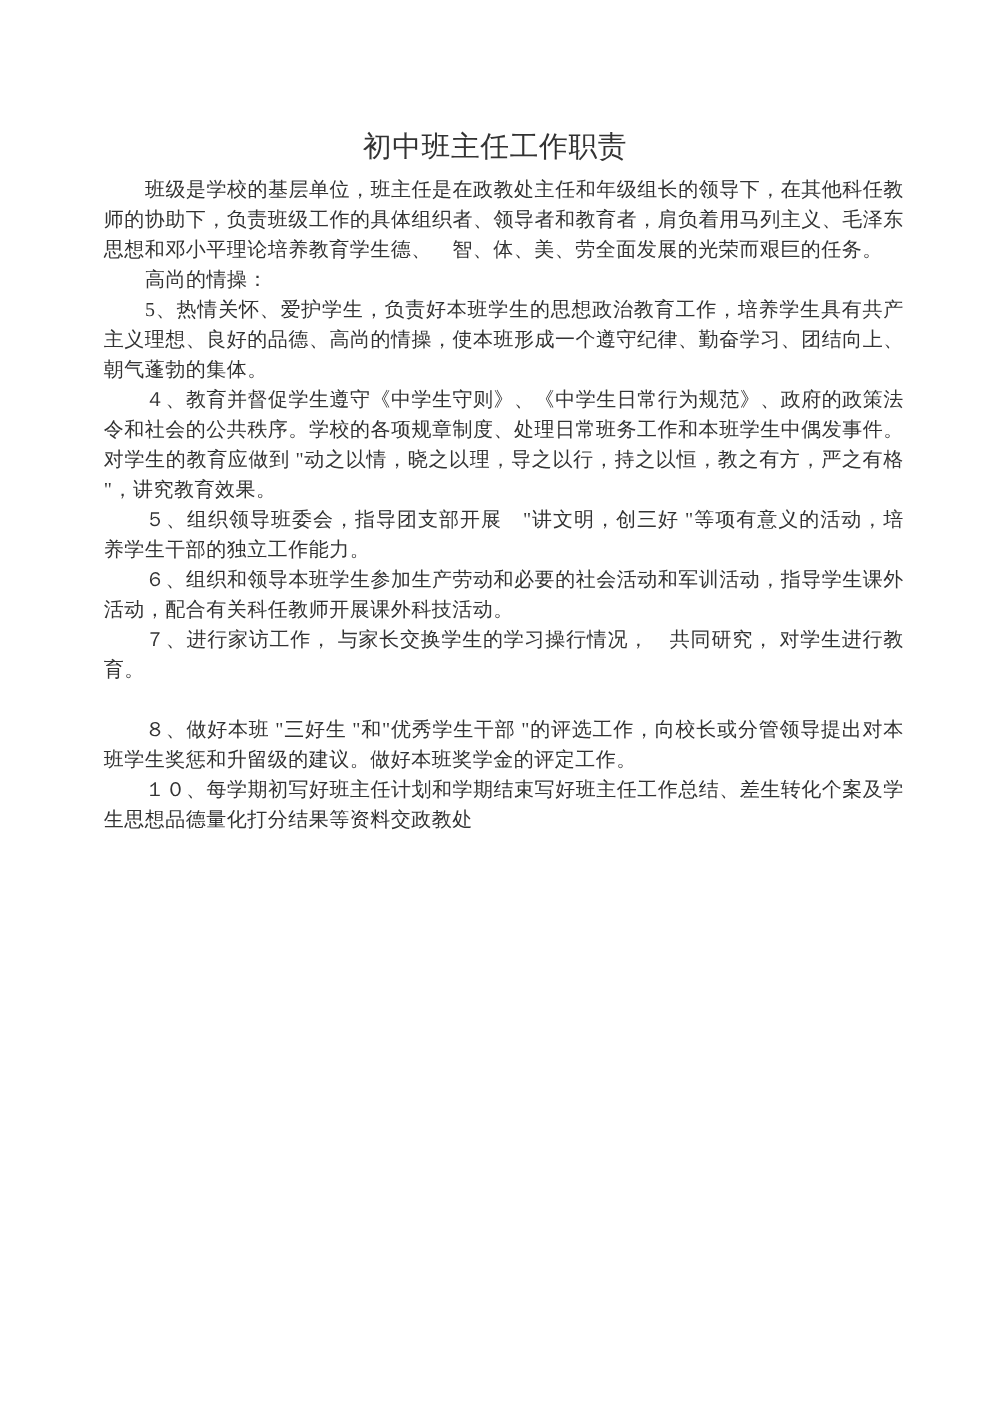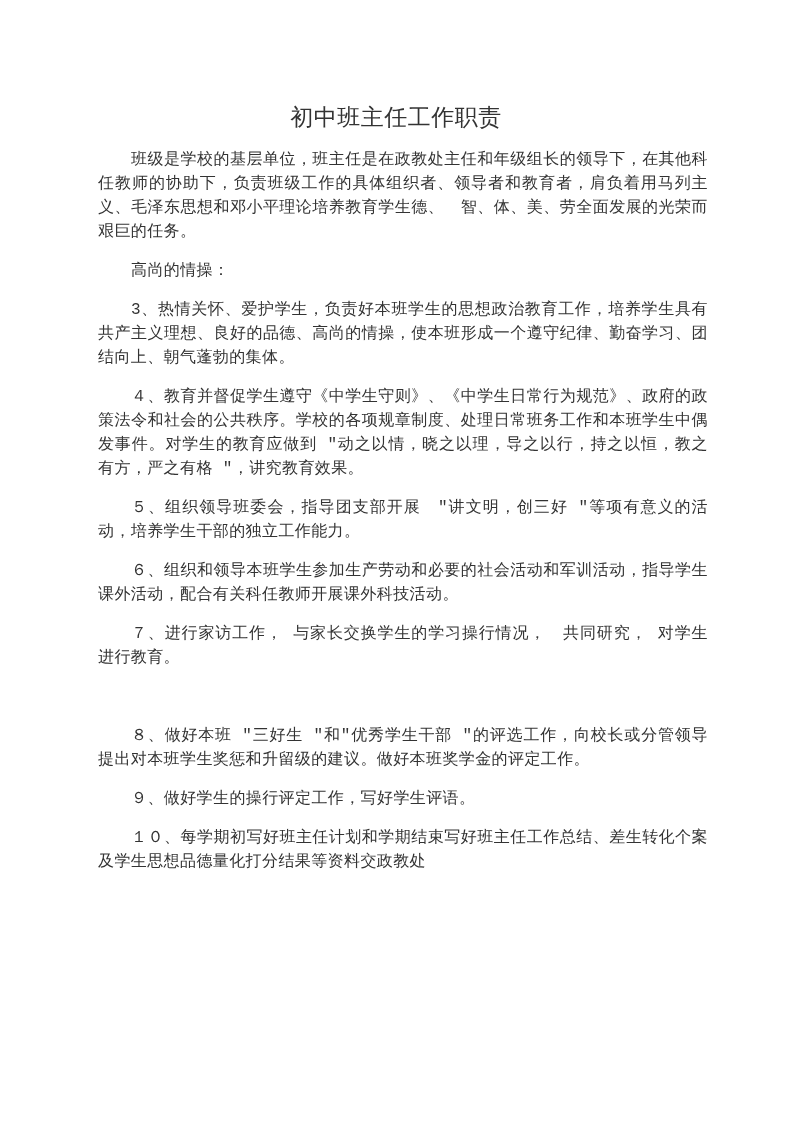--- a/index.html
+++ b/index.html
@@ -29,40 +29,38 @@
   }
   .doc-body {
     margin: 8px 69px 0 83px;
     font-size: 16px;
     line-height: 24px;
     letter-spacing: 0.4px;
     text-align: justify;
     color: #333333;
   }
   .doc-body p.para {
-    margin: 15px;
+    margin: 0;
     padding: 0;
     text-indent: 33px;
-    font-family: Liberation Mono, monospace;
   }
   .doc-body p.para.blank {
     height: 24px;
   }
 </style>
 </head>
 <body>
 
 <div class="page">
   <h1 class="doc-title">初中班主任工作职责</h1>
   <div class="doc-body" id="doc-body">
       <p class="para">班级是学校的基层单位，班主任是在政教处主任和年级组长的领导下，在其他科任教师的协助下，负责班级工作的具体组织者、领导者和教育者，肩负着用马列主义、毛泽东思想和邓小平理论培养教育学生德、　智、体、美、劳全面发展的光荣而艰巨的任务。</p>
       <p class="para">高尚的情操：</p>
-      <p class="para">3、热情关怀、爱护学生，负责好本班学生的思想政治教育工作，培养学生具有共产主义理想、良好的品德、高尚的情操，使本班形成一个遵守纪律、勤奋学习、团结向上、朝气蓬勃的集体。</p>
+      <p class="para">5、热情关怀、爱护学生，负责好本班学生的思想政治教育工作，培养学生具有共产主义理想、良好的品德、高尚的情操，使本班形成一个遵守纪律、勤奋学习、团结向上、朝气蓬勃的集体。</p>
       <p class="para">４、教育并督促学生遵守《中学生守则》、《中学生日常行为规范》、政府的政策法令和社会的公共秩序。学校的各项规章制度、处理日常班务工作和本班学生中偶发事件。对学生的教育应做到 "动之以情，晓之以理，导之以行，持之以恒，教之有方，严之有格 "，讲究教育效果。</p>
       <p class="para">５、组织领导班委会，指导团支部开展　"讲文明，创三好 "等项有意义的活动，培养学生干部的独立工作能力。</p>
       <p class="para">６、组织和领导本班学生参加生产劳动和必要的社会活动和军训活动，指导学生课外活动，配合有关科任教师开展课外科技活动。</p>
       <p class="para">７、进行家访工作， 与家长交换学生的学习操行情况，　共同研究， 对学生进行教育。</p>
       <p class="para blank"></p>
       <p class="para">８、做好本班 "三好生 "和"优秀学生干部 "的评选工作，向校长或分管领导提出对本班学生奖惩和升留级的建议。做好本班奖学金的评定工作。</p>
-      <p class="para">９、做好学生的操行评定工作，写好学生评语。</p>
       <p class="para">１０、每学期初写好班主任计划和学期结束写好班主任工作总结、差生转化个案及学生思想品德量化打分结果等资料交政教处</p>
     </div>
 </div>
 
 </body></html>

